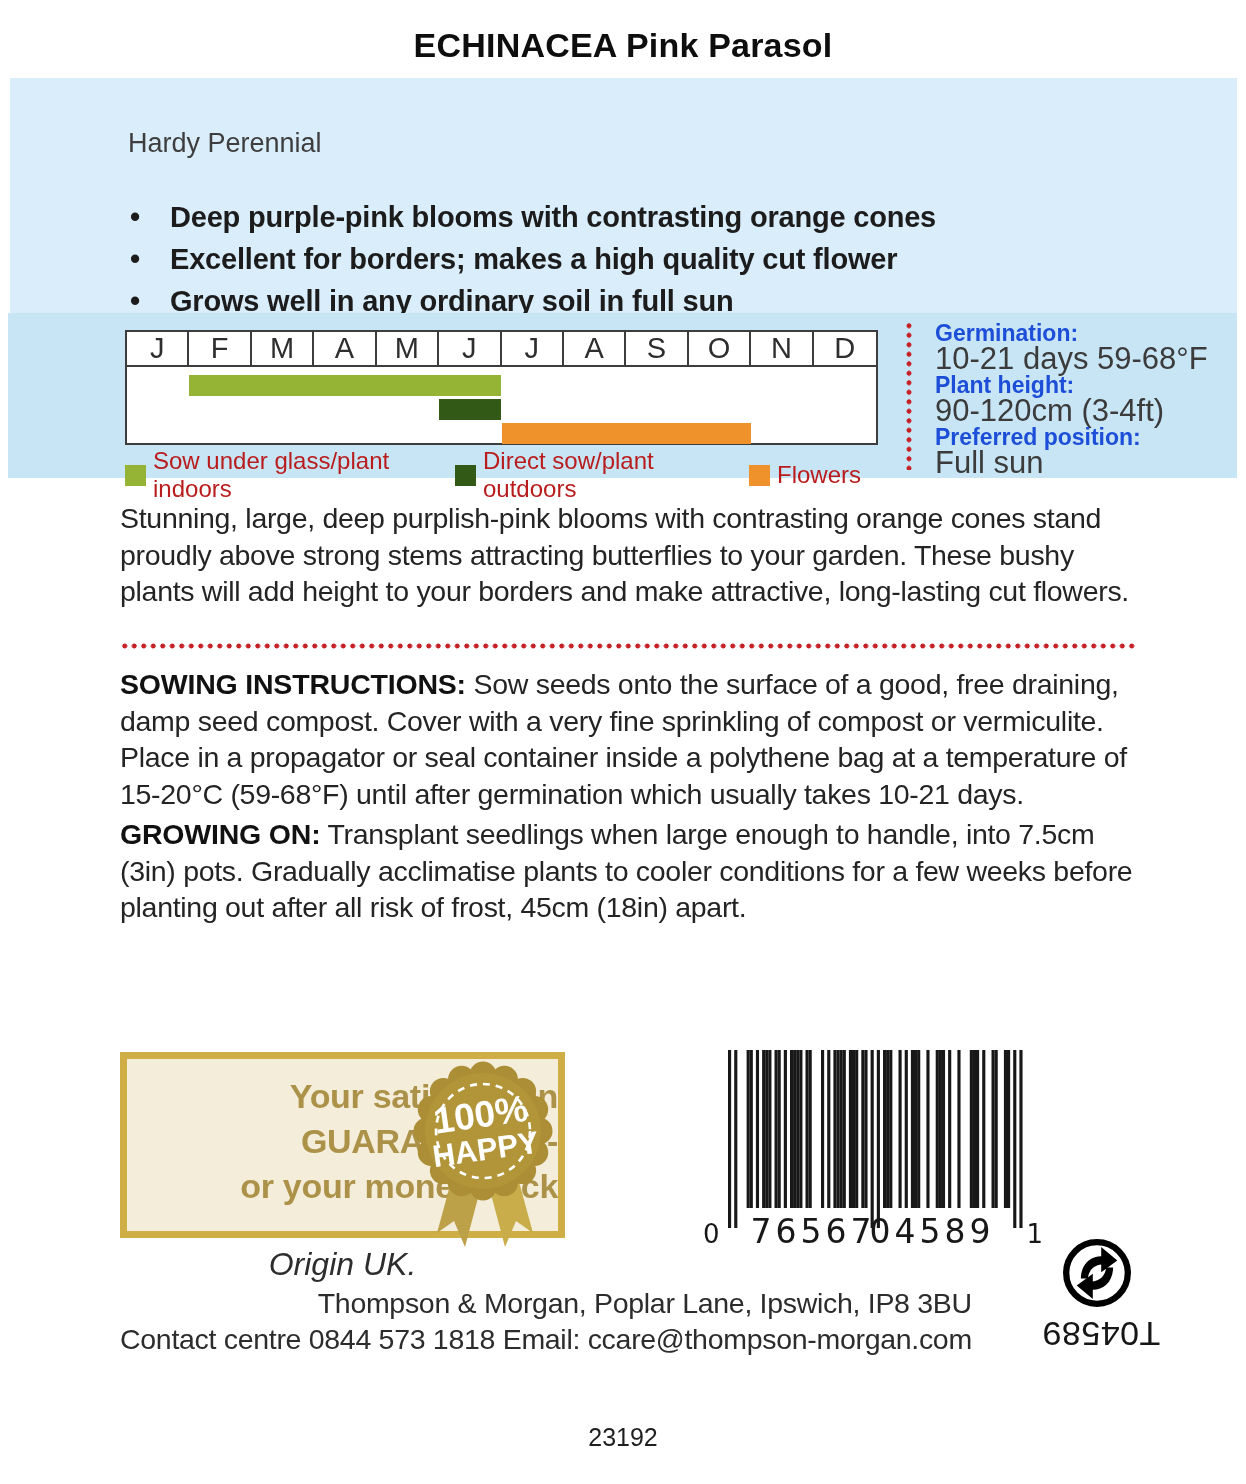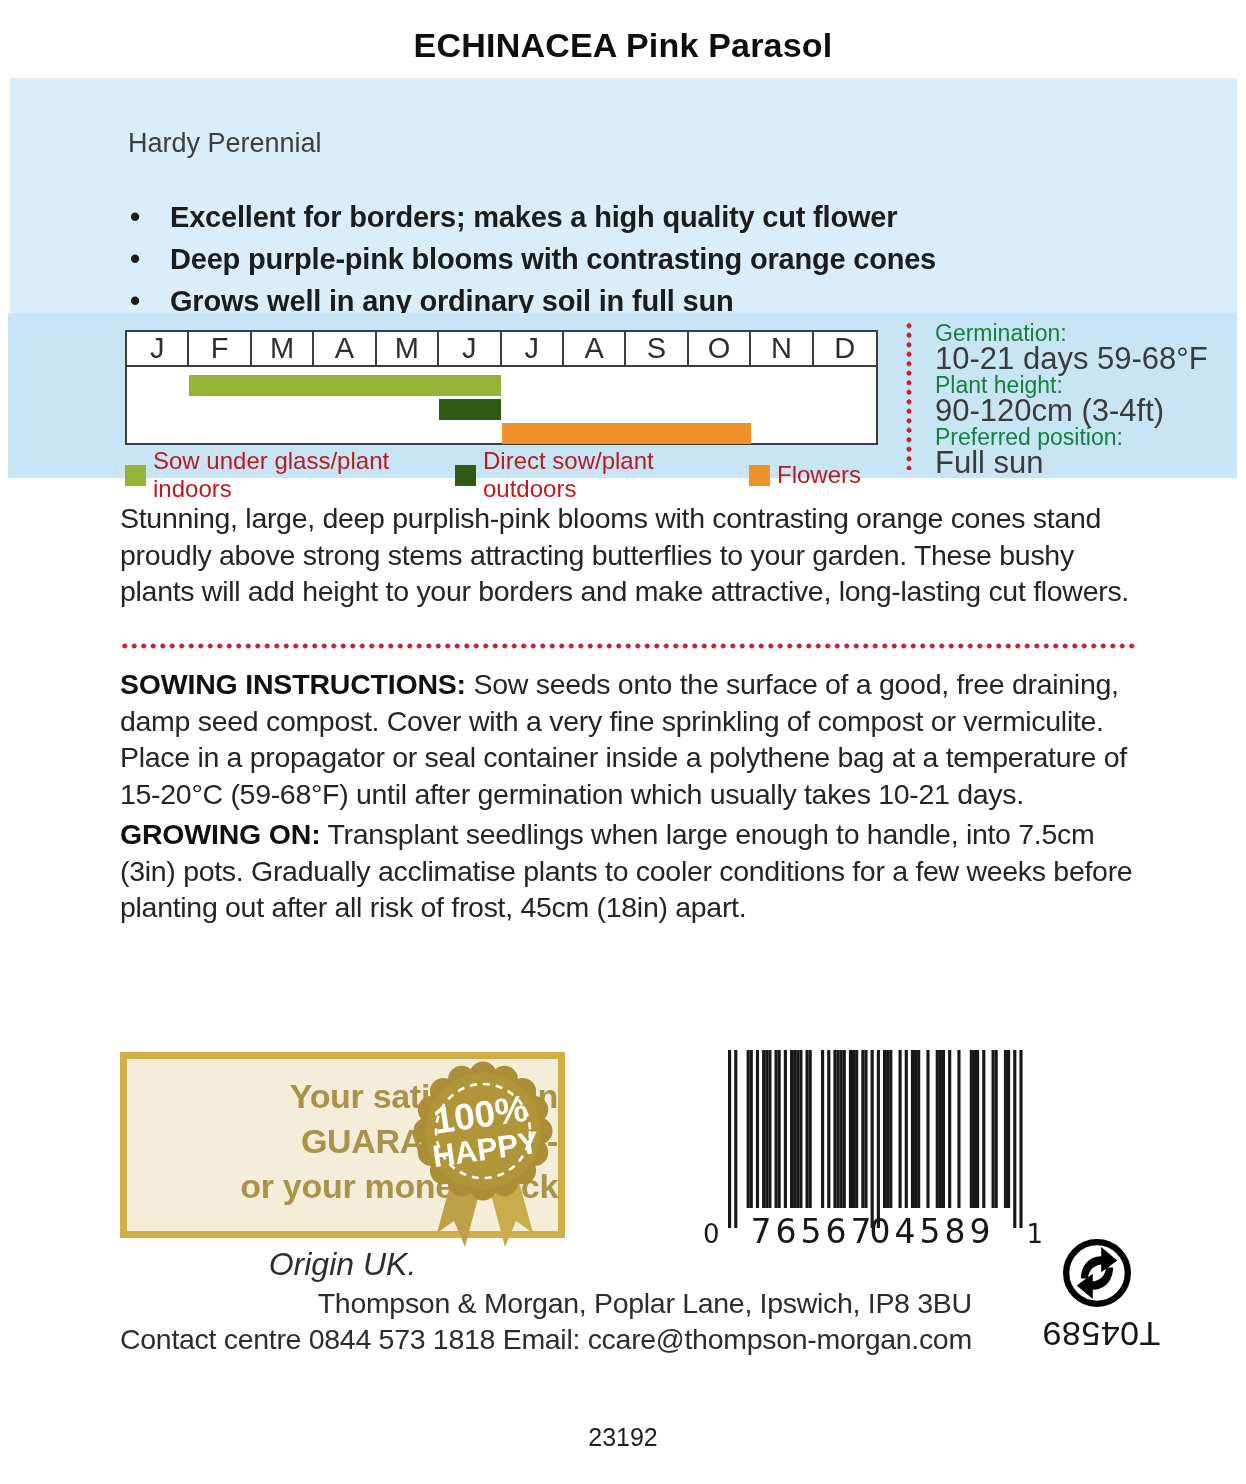--- a/index.html
+++ b/index.html
@@ -51,21 +51,21 @@
   }
   .legend-item { display:flex; align-items:center; }
   .legend-item.w1 { width:330px; } .legend-item.w2 { width:294px; }
   .legend-swatch { width:21px; height:21px; display:inline-block; margin-right:7px; flex:0 0 auto; }
   .v-dots {
     position:absolute; left:898px; top:8px; bottom:8px; width:6px;
     background-image:radial-gradient(circle, #c62127 2.2px, transparent 2.8px);
     background-size:6px 9.5px; background-repeat:repeat-y;
   }
   .info { position:absolute; left:927px; top:7px; width:300px; }
-  .info-label { font-size:23px; font-weight:normal; color:#15803d; line-height:26px; }
+  .info-label { font-size:23px; font-weight:bold; color:#1d4ed8; line-height:26px; }
   .info-value { font-size:31px; color:#3b3b3b; line-height:26px; }
   
   .para { position:absolute; left:120px; width:1016px; font-size:28.5px; line-height:36.5px; color:#242424; letter-spacing:-.3px; }
   .para b { color:#111; letter-spacing:-.2px;margin-top:10px; }
   .desc { top:500px; }
   .h-dots {
     position:absolute; left:120px; right:110px; top:643px; height:6px;
     background-image:radial-gradient(circle, #c62127 2.2px, transparent 2.8px);
     background-size:9.5px 6px; background-repeat:repeat-x;
   }
@@ -97,22 +97,22 @@
 </head>
 <body>
 
 <div class="page">
 
   <div class="title">ECHINACEA Pink Parasol</div>
 
   <div class="panel-top">
     <div class="hardy">Hardy Perennial</div>
     <ul class="bullets">
+      <li>Deep purple-pink blooms with contrasting orange cones</li>
       <li>Excellent for borders; makes a high quality cut flower</li>
-      <li>Deep purple-pink blooms with contrasting orange cones</li>
       <li>Grows well in any ordinary soil in full sun</li>
     </ul>
   </div>
 
   <div class="panel-cal">
     <div class="cal-table">
       <div class="cal-months">
         <div class="cal-month">J</div>
         <div class="cal-month">F</div>
         <div class="cal-month">M</div>

